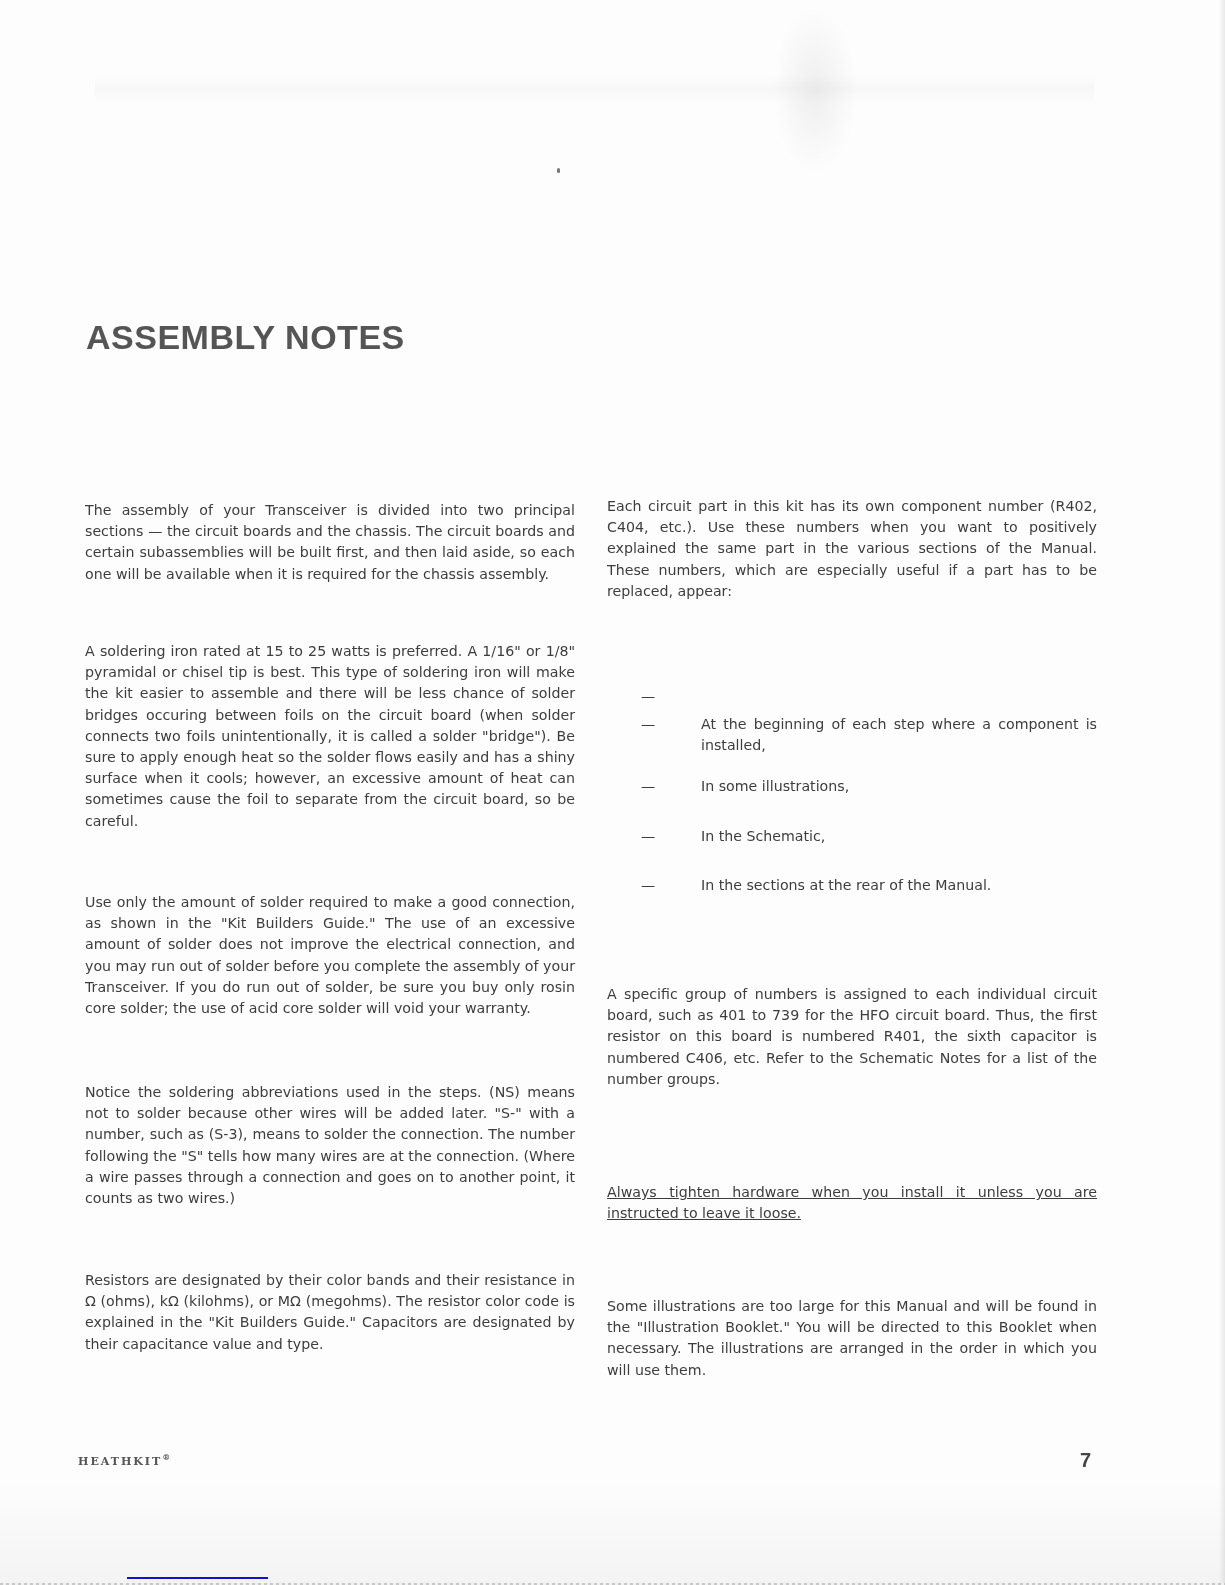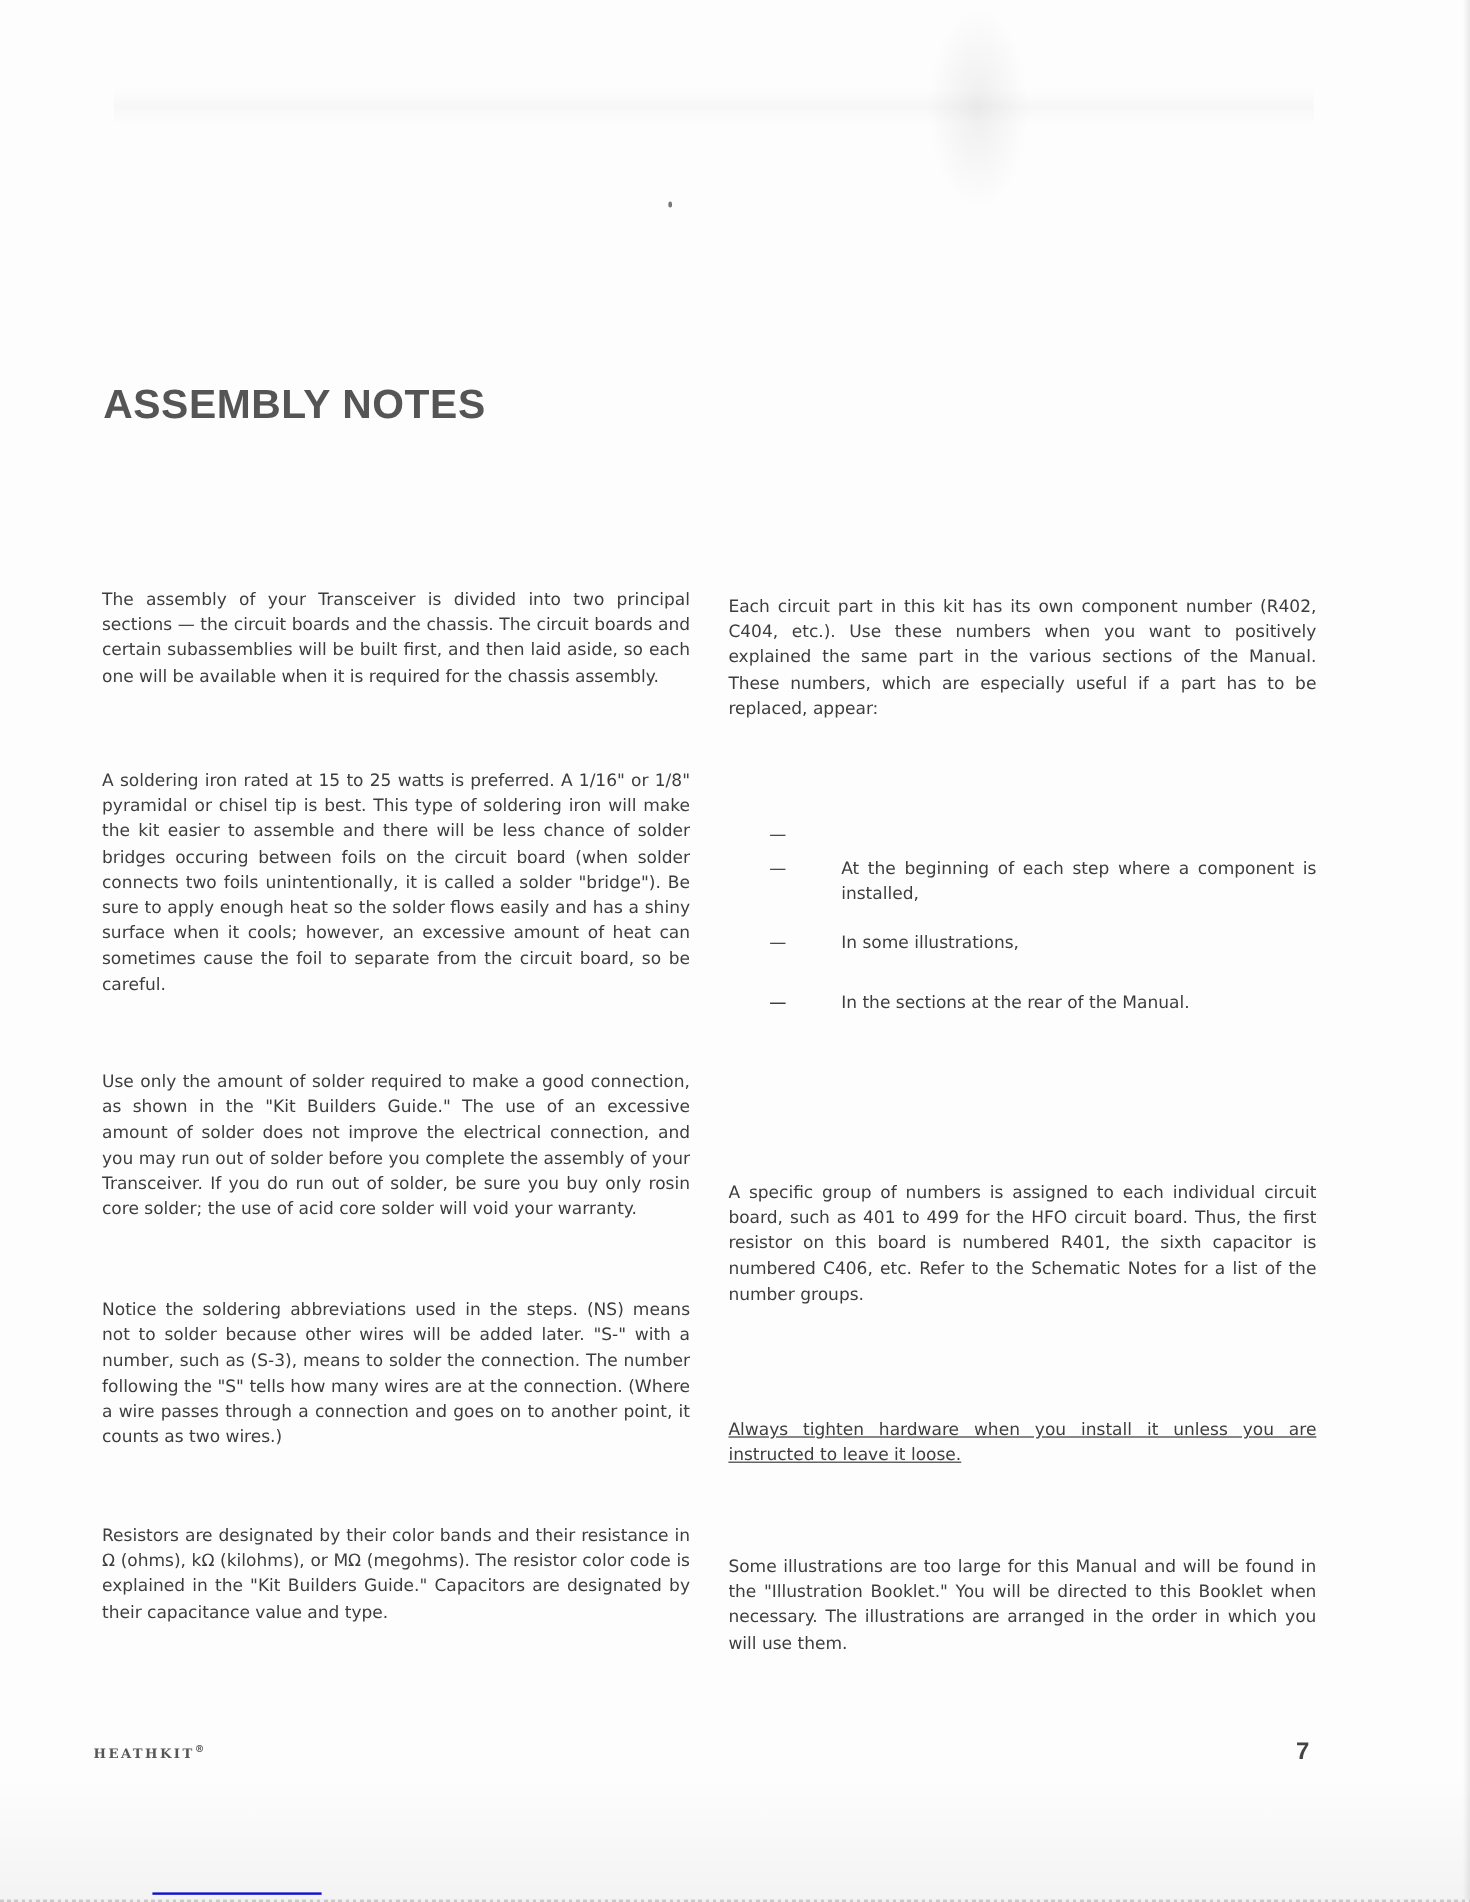--- a/index.html
+++ b/index.html
@@ -59,21 +59,21 @@
       line-height: 21.2px;
       color: #3d3d3d;
     }
     .col p {
       margin: 0;
       text-align: justify;
     }
     .left-col { left: 85px; top: 488px; width: 490px; }
     .right-col { left: 607px; top: 496px; width: 490px; }
 
-    .lp1 { position: absolute; top: 2px; }
+    .lp1 { position: absolute; top: 12px; }
     .lp2 { position: absolute; top: 153px; }
     .lp3 { position: absolute; top: 404px; }
     .lp4 { position: absolute; top: 594px; }
     .lp5 { position: absolute; top: 782px; }
 
     .rp1 { position: absolute; top: 0; }
     .rlist { position: absolute; top: 190px; left: 0; width: 490px; margin: 0; padding: 0; list-style: none; }
     .rlist li { position: relative; padding-left: 94px; margin-bottom: 28px; }
     .rlist li .dash { position: absolute; left: 34px; top: 0; }
     .rlist li .txt { display: block; text-align: justify; }
@@ -144,27 +144,28 @@
     <li>
       <span class="dash">—</span>
       <span class="txt">At the beginning of each step where a component is installed,</span>
     </li>
     <li>
       <span class="dash">—</span>
       <span class="txt">In some illustrations,</span>
     </li>
     <li>
       <span class="dash">—</span>
+      <span class="txt">In the Schematic,</span>
     </li>
     <li>
       <span class="dash">—</span>
       <span class="txt">In the sections at the rear of the Manual.</span>
     </li>
   </ul>
-  <p class="rp2">A specific group of numbers is assigned to each individual circuit board, such as 401 to 499 for the HFO circuit board. Thus, the first resistor on this board is numbered R401, the sixth capacitor is numbered C406, etc. Refer to the Schematic Notes for a list of the number groups.</p>
+  <p class="rp2">A specific group of numbers is assigned to each individual circuit board, such as 401 to 739 for the HFO circuit board. Thus, the first resistor on this board is numbered R401, the sixth capacitor is numbered C406, etc. Refer to the Schematic Notes for a list of the number groups.</p>
   <p class="rp3">Always tighten hardware when you install it unless you are instructed to leave it loose.</p>
   <p class="rp4">Some illustrations are too large for this Manual and will be found in the "Illustration Booklet." You will be directed to this Booklet when necessary. The illustrations are arranged in the order in which you will use them.</p>
 </div>
 
 <div class="footer-brand"><span>HEATHKIT</span><sup>®</sup></div>
 
 <div class="page-number">7</div>
 
 <div class="blue-line"></div>
 <div class="bottom-noise"></div>

